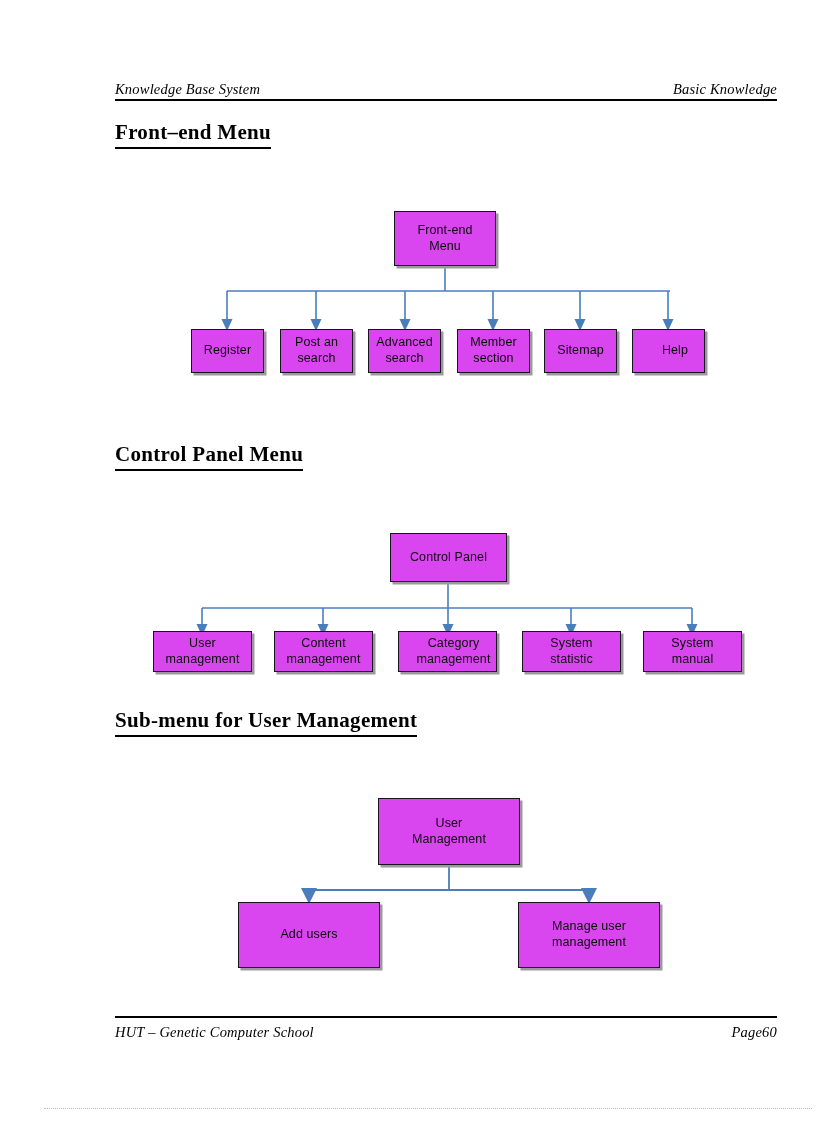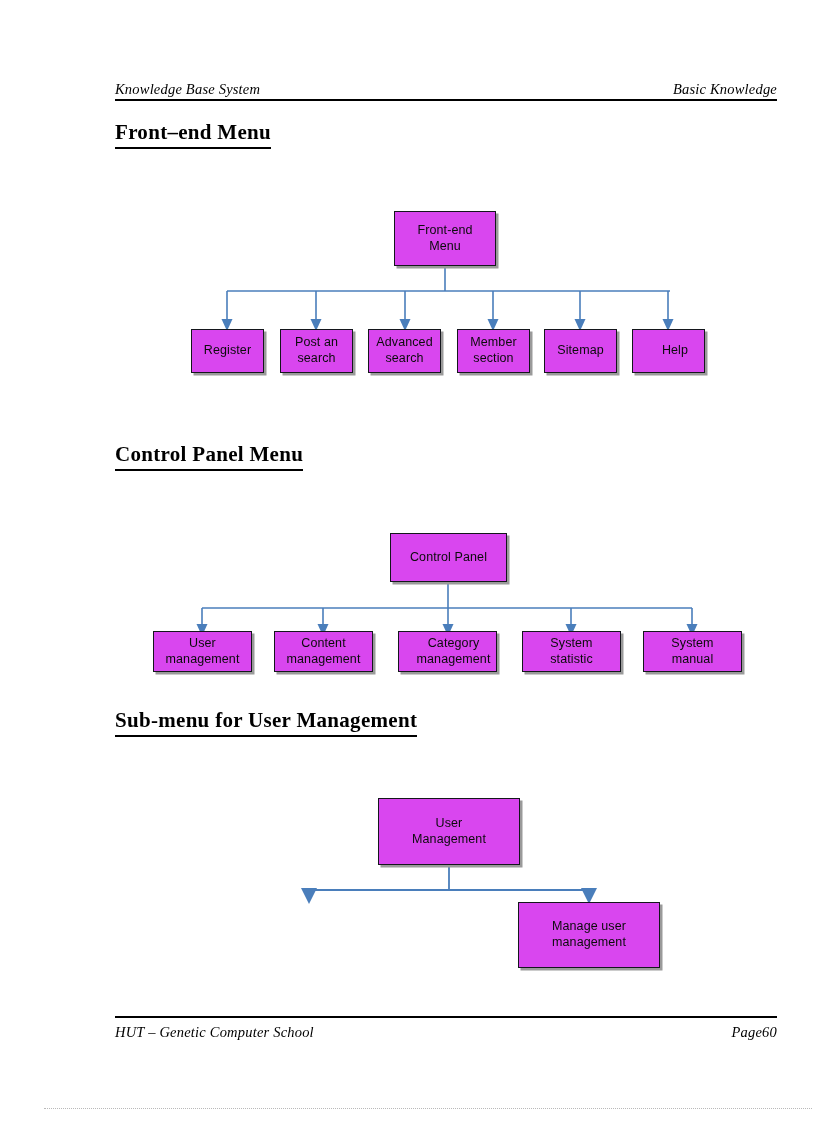--- a/index.html
+++ b/index.html
@@ -286,20 +286,26 @@
       </g>
     </svg>
 
     <div class="node" style="left:358px; top:8px; width:142px; height:67px;">
       <span>
         <span>User</span>
         <span>Management</span>
       </span>
     </div>
 
+    <div class="node" style="left:218px; top:112px; width:142px; height:66px;">
+      <span>
+        <span>Add users</span>
+        <span></span>
+      </span>
+    </div>
 
     <div class="node" style="left:498px; top:112px; width:142px; height:66px;">
       <span>
         <span>Manage user</span>
         <span>management</span>
       </span>
     </div>
   </div>
 
   <div class="rule rule-foot"></div>

